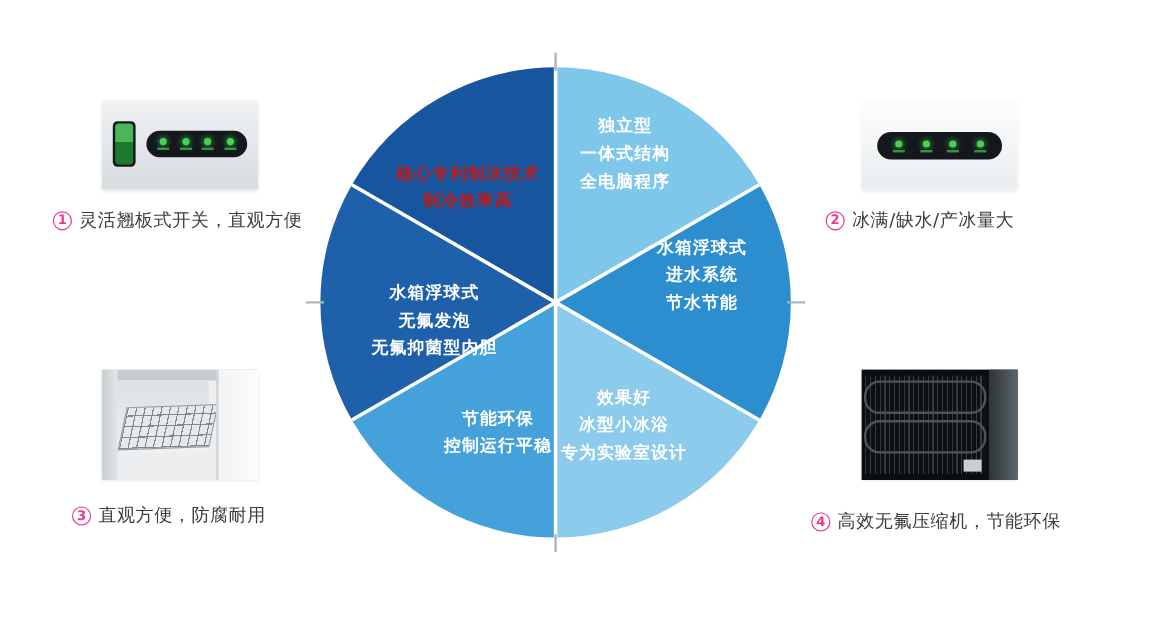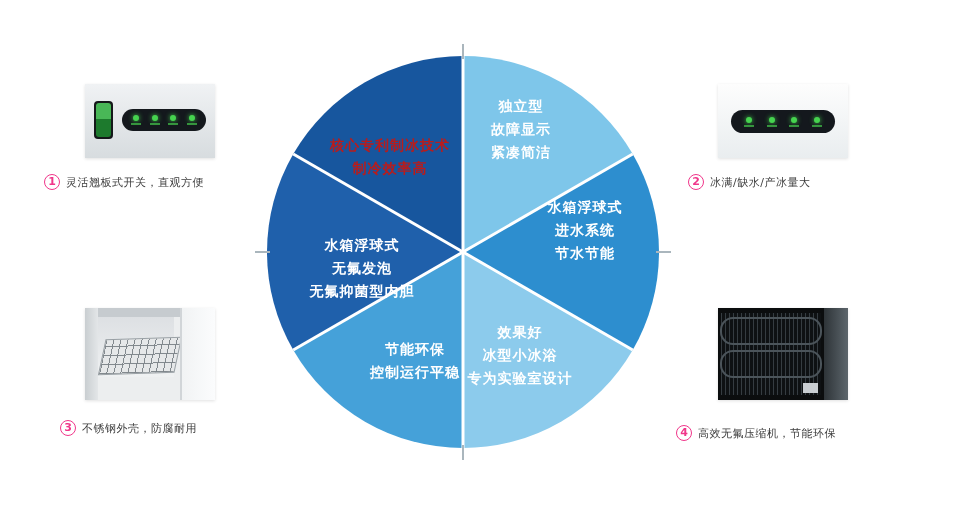--- a/index.html
+++ b/index.html
@@ -18,21 +18,21 @@
   }
   
   .feature{position:absolute;}
   .photo{position:absolute;left:0;top:0;box-shadow:0 1px 3px rgba(0,0,0,.12);}
   .caption{position:absolute;display:flex;align-items:center;gap:6px;white-space:nowrap;}
   .numbadge{
     box-sizing:border-box;width:16px;height:16px;border-radius:50%;
     border:1px solid var(--pink);color:var(--pink);
     font-size:11px;font-weight:bold;line-height:14px;text-align:center;flex:0 0 auto;
   }
-  .cap-text{font-size:11px;color:var(--captext);letter-spacing:.5px;}
+  .cap-text{font-size:15px;color:var(--captext);letter-spacing:.5px;}
 
   .f1{left:85px;top:84px;}   .f1 .caption{left:-41px;top:90px;}
   .f2{left:718px;top:84px;}  .f2 .caption{left:-30px;top:90px;}
   .f3{left:85px;top:308px;}  .f3 .caption{left:-25px;top:112px;}
   .f4{left:718px;top:308px;} .f4 .caption{left:-42px;top:117px;}
 
   
   .photo1{width:130px;height:74px;background:linear-gradient(180deg,#f0f2f4,#d7dcdf);}
   .rocker{position:absolute;left:9px;top:17px;width:19px;height:38px;background:#15181a;border-radius:4px;padding:2px;box-sizing:border-box;}
   .rocker-key{width:100%;height:100%;border-radius:3px;background:linear-gradient(180deg,#49b757 0 46%,#1d7a2d 46% 100%);}
@@ -90,22 +90,22 @@
         <line x1="220" y1="220" x2="50.25902085825007" y2="318.0000000000001" stroke="#ffffff" stroke-width="3"></line>
         <line x1="220" y1="220" x2="50.25902085825004" y2="121.99999999999997" stroke="#ffffff" stroke-width="3"></line>
         <line x1="220" y1="27" x2="220" y2="12" stroke="#aab6bd" stroke-width="2"></line>
         <line x1="413" y1="220" x2="428" y2="220" stroke="#aab6bd" stroke-width="2"></line>
         <line x1="220.00000000000003" y1="413" x2="220.00000000000003" y2="428" stroke="#aab6bd" stroke-width="2"></line>
         <line x1="27" y1="220.00000000000003" x2="12" y2="220.00000000000003" stroke="#aab6bd" stroke-width="2"></line>
       </svg>
     <div class="labels" id="pie-labels">
         <div class="pie-label" style="left: 278px; top: 97px; color: rgb(255, 255, 255);">
           <div>独立型</div>
-          <div>故障显示</div>
-          <div>紧凑简洁</div>
+          <div>一体式结构</div>
+          <div>全电脑程序</div>
         </div>
         <div class="pie-label" style="left: 342px; top: 198px; color: rgb(255, 255, 255);">
           <div>水箱浮球式</div>
           <div>进水系统</div>
           <div>节水节能</div>
         </div>
         <div class="pie-label" style="left: 277px; top: 323px; color: rgb(255, 255, 255);">
           <div>效果好</div>
           <div>冰型小冰浴</div>
           <div>专为实验室设计</div>
@@ -186,21 +186,21 @@
   <div class="feature f3">
     <div class="photo photo3">
       <div class="cab-top"></div>
       <div class="cab-left"></div>
       <div class="cab-back"></div>
       <div class="shelf"></div>
       <div class="cab-door"></div>
     </div>
     <div class="caption">
       <span class="numbadge">3</span>
-      <span class="cap-text">不锈钢外壳，防腐耐用</span>
+      <span class="cap-text">直观方便，防腐耐用</span>
     </div>
   </div>
 
   <div class="feature f4">
     <div class="photo photo4">
       <div class="fins"></div>
       <div class="pipe pipe1"></div>
       <div class="pipe pipe2"></div>
       <div class="comp-side"></div>
       <div class="comp-label"></div>

